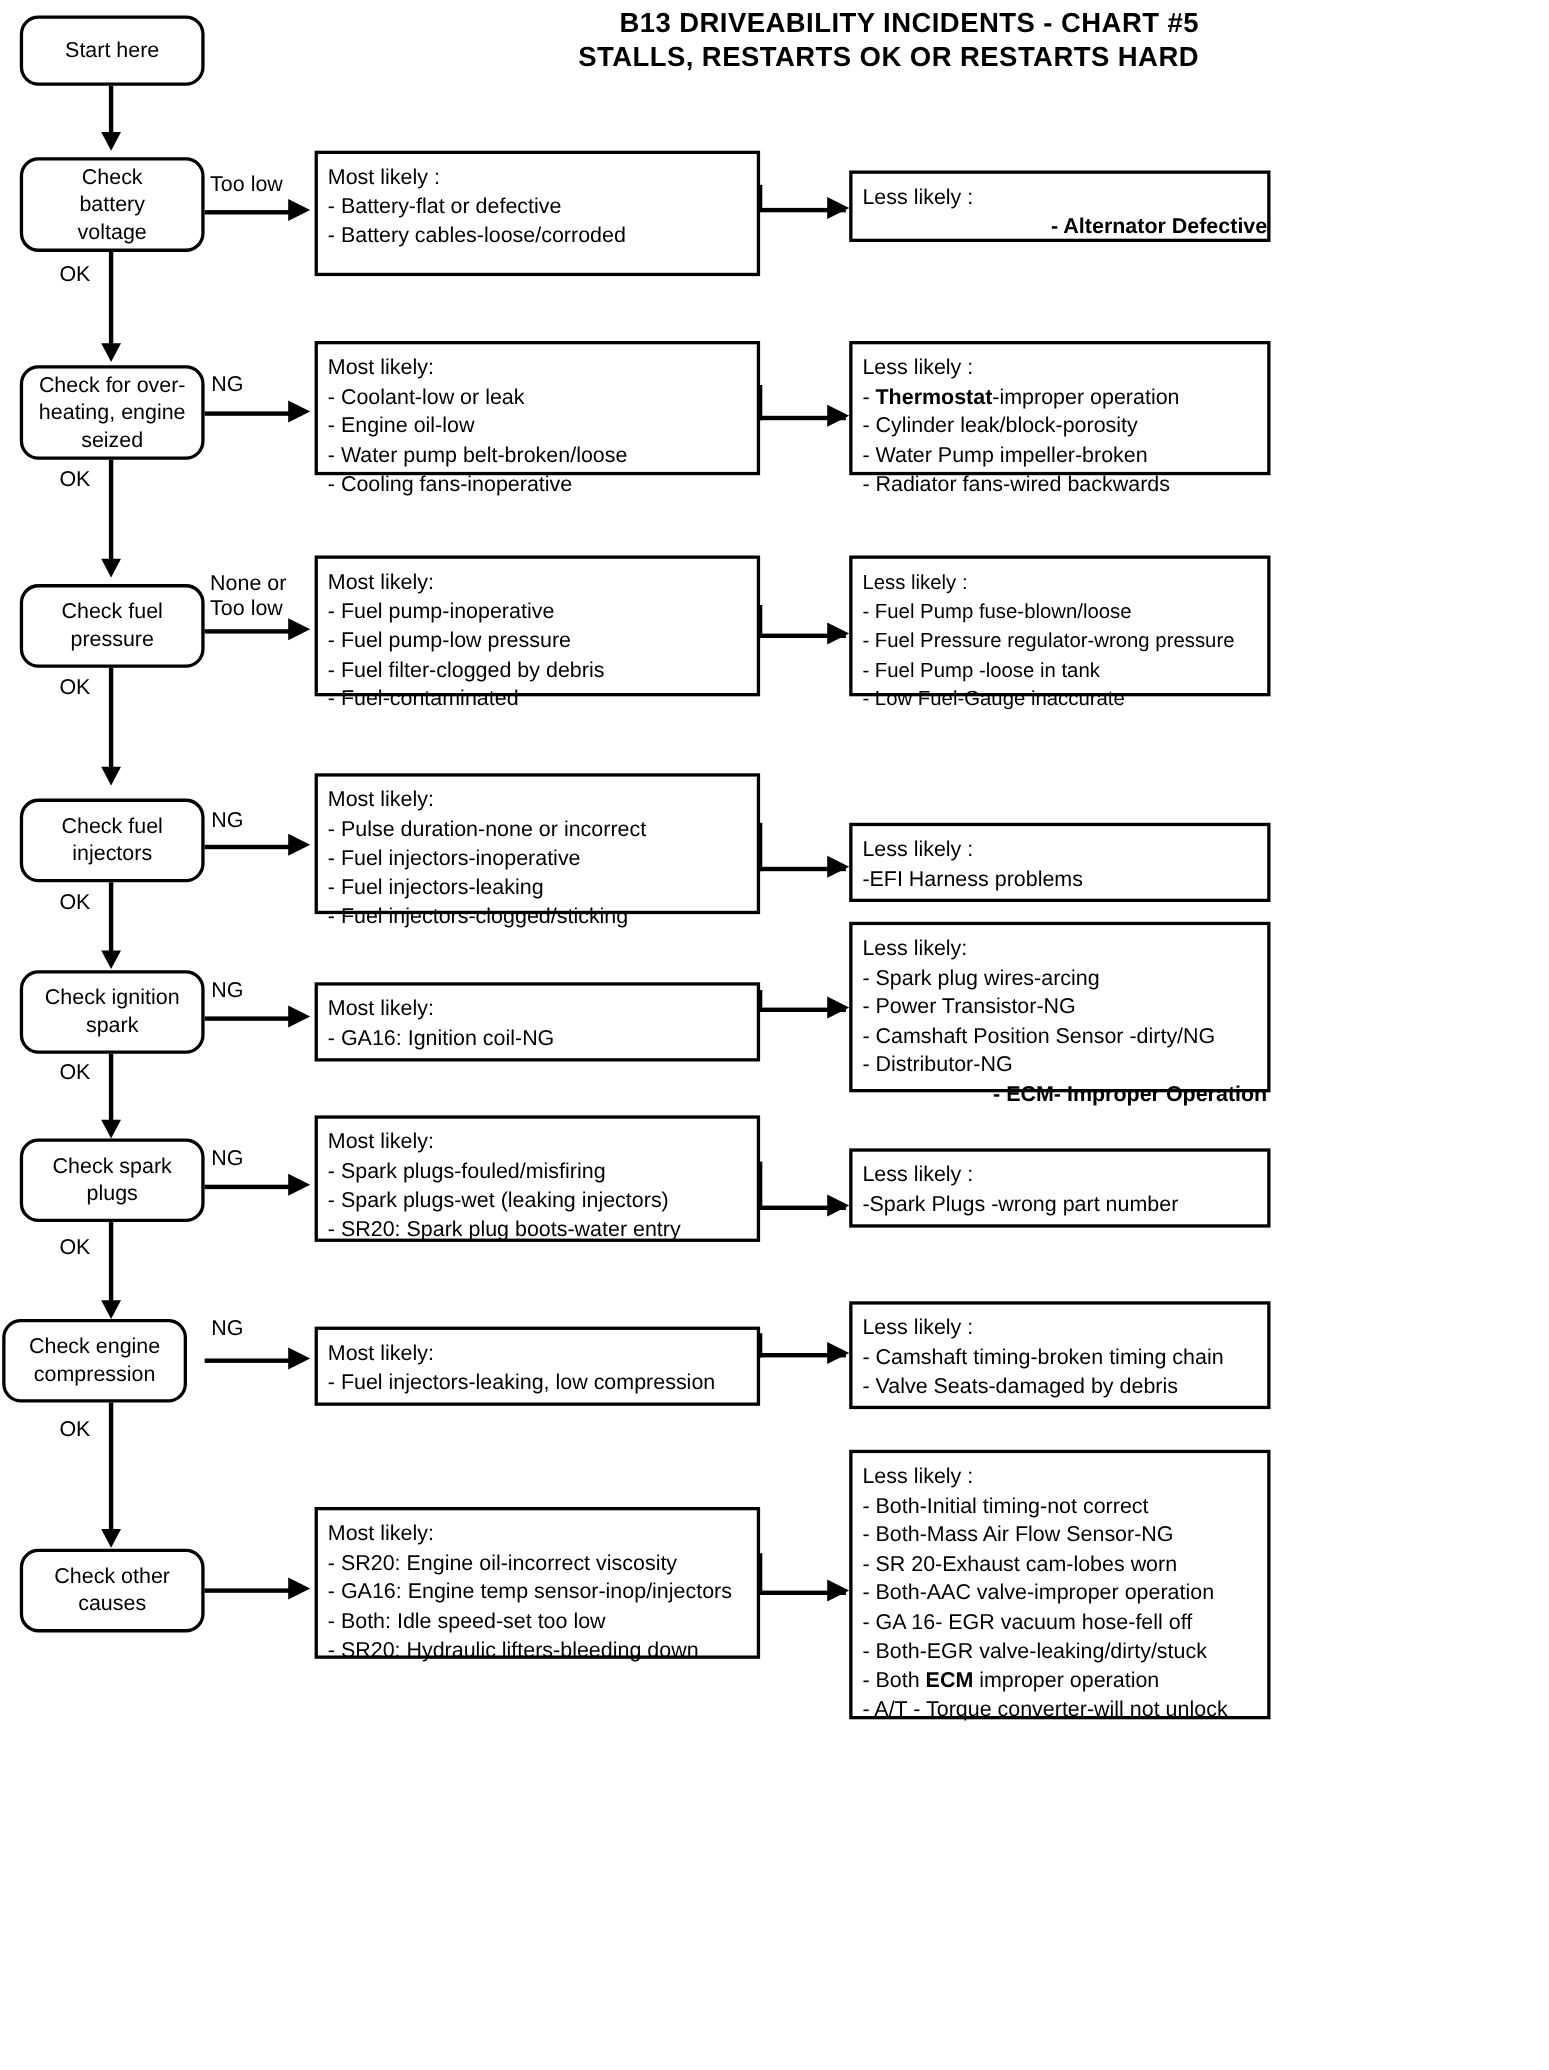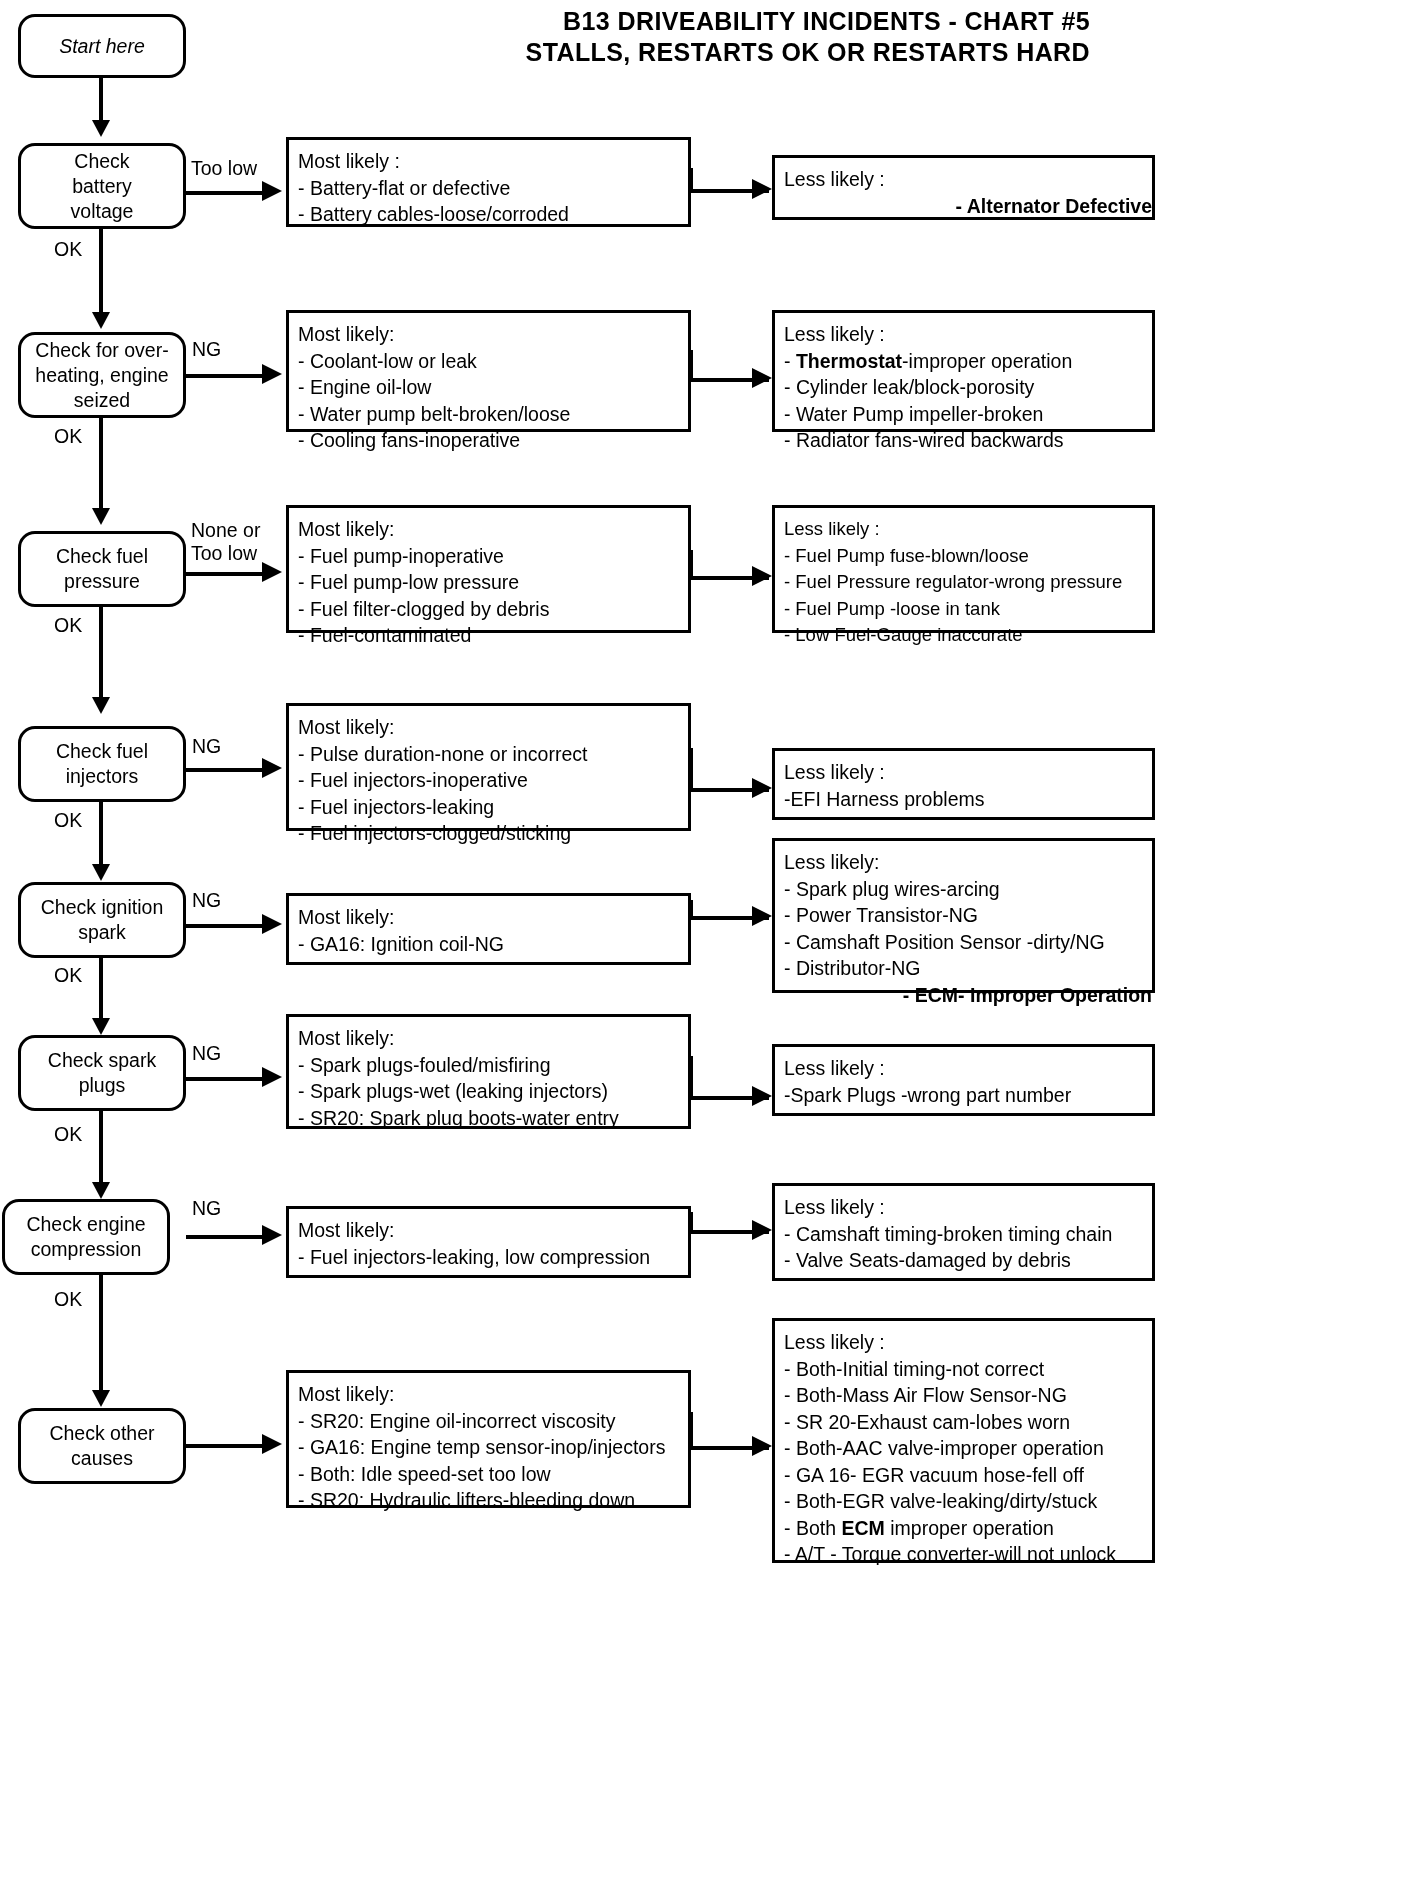--- a/index.html
+++ b/index.html
@@ -102,40 +102,40 @@
 </head>
 <body>
 
 <div id="page">
 
   <div class="title-block">
     <span class="title-line">B13 DRIVEABILITY INCIDENTS - CHART #5</span>
     <span class="title-line">STALLS, RESTARTS OK OR RESTARTS HARD</span>
   </div>
 
-  <div class="step" style="left:18px; top:14px; width:168px; height:64px;font-style:italic;">
+  <div class="step" style="left:18px; top:14px; width:168px; height:64px;">
     <span>Start here</span>
   </div>
 
   <div class="vline" style="left:99px; top:78px; height:48px;"></div>
   <div class="arrow-down" style="left:92px; top:120px;"></div>
 
   <div class="step" style="left:18px; top:143px; width:168px; height:86px;">
     <div>
       <span>Check</span>
       <span>battery</span>
       <span>voltage</span>
     </div>
   </div>
 
   <div class="edge-label" style="left:191px; top:156px;">Too low</div>
   <div class="hline" style="left:186px; top:191px; width:80px;"></div>
   <div class="arrow-right" style="left:262px; top:181px;"></div>
 
-  <div class="panel" style="left:286px; top:137px; width:405px; height:90px;">
+  <div class="panel" style="left:286px; top:137px; width:405px; height:114px;">
     <span class="hdr">Most likely :</span>
     <span class="row">- Battery-flat or defective</span>
     <span class="row">- Battery cables-loose/corroded</span>
   </div>
 
   <div class="vline" style="left:689px; top:168px; height:24px;"></div>
   <div class="hline" style="left:689px; top:189px; width:80px;"></div>
   <div class="arrow-right" style="left:752px; top:179px;"></div>
 
   <div class="panel" style="left:772px; top:155px; width:383px; height:65px;">

